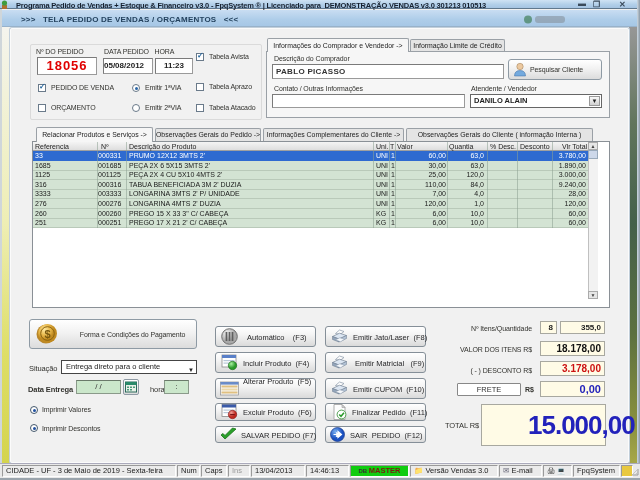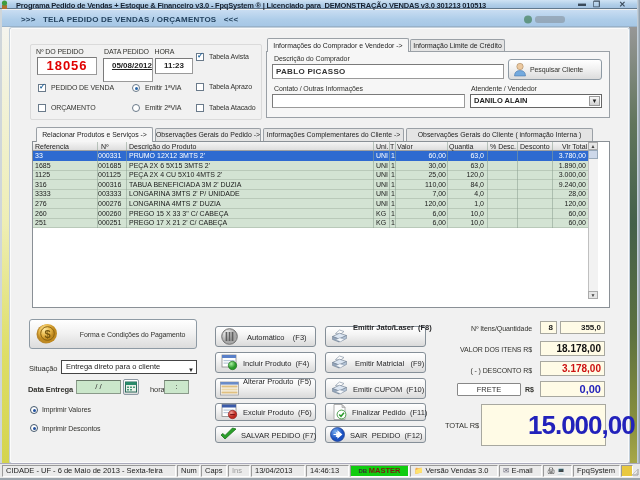--- a/index.html
+++ b/index.html
@@ -80,21 +80,21 @@
     <rect x="12" y="2" width="30" height="7" rx="3" fill="#8a97a4"></rect>
   </svg>
 <div id="borderL"></div>
 <div id="borderR"></div>
 <div id="borderB"></div>
 
 <div class="abs" style="left:30px;top:44px;width:232px;height:76px;border:1px solid #dadada;border-radius:2px;"></div>
 <div class="lbl" style="left:36px;top:48px;">Nº DO PEDIDO</div>
 <div class="box3d" style="left:37px;top:57px;width:60px;height:18px;font-size:13px;font-weight:bold;color:#e00000;text-align:center;line-height:16px;letter-spacing:1px;">18056</div>
 <div class="lbl" style="left:104px;top:48px;">DATA PEDIDO&nbsp;&nbsp; HORA</div>
-<div class="box3d" style="left:103px;top:58px;width:50px;height:24px;font-size:8px;font-weight:bold;color:#222;text-align:right;line-height:14px;text-decoration:underline;">05/08/2012</div>
+<div class="box3d" style="left:103px;top:58px;width:50px;height:16px;font-size:8px;font-weight:bold;color:#222;text-align:left;line-height:14px;">05/08/2012</div>
 <div class="box3d" style="left:155px;top:58px;width:38px;height:16px;font-size:8px;font-weight:bold;color:#222;text-align:center;line-height:14px;">11:23</div>
 <div class="cb" style="left:38px;top:84px;">
     <span class="chk">✓</span>
   </div>
 <div class="lbl" style="left:51px;top:84px;">PEDIDO DE VENDA</div>
 <div class="cb" style="left:38px;top:104px;"></div>
 <div class="lbl" style="left:51px;top:104px;">ORÇAMENTO</div>
 <div class="rad" style="left:132px;top:84px;">
     <span class="dot"></span>
   </div>
@@ -357,21 +357,21 @@
     <path d="M1.5 8.5 L8 11 L8 14 L1.5 11.5 Z" fill="#93a5bb" stroke="#667688" stroke-width="0.5"></path>
     <path d="M8 11 L15.5 7.5 L15.5 10.5 L8 14 Z" fill="#b4c4d8" stroke="#667688" stroke-width="0.5"></path>
     <path d="M4.5 11.8 L9.5 13.8 L13.5 11.3 L8.8 9.8 Z" fill="#f4f7fb" stroke="#8896a8" stroke-width="0.5"></path>
     <defs>
       <linearGradient id="pr1" x1="0" y1="0" x2="0" y2="1">
         <stop offset="0" stop-color="#dbe4ee"></stop>
         <stop offset="1" stop-color="#93a5bb"></stop>
       </linearGradient>
     </defs>
   </svg>
-<div class="mtxt" style="left:353px;top:323px;font-weight:bold;">Emitir Jato/Laser&nbsp; (F8)</div>
+<div class="mtxt" style="left:353px;top:333px;">Emitir Jato/Laser&nbsp; (F8)</div>
 
 <div class="mbtn" style="left:325px;top:352px;width:101px;height:21px;"></div>
 <svg class="abs" style="left:331px;top:354px;z-index:3;" width="18" height="17" viewBox="0 0 18 17">
     <path d="M4.5 5.5 L8.5 2 L13 3.5 L9 6.5 Z" fill="#fdfdfd" stroke="#8896a8" stroke-width="0.7"></path>
     <path d="M1.5 8.5 L8.5 5.2 L15.5 7.5 L8 11 Z" fill="#dce6f2" stroke="#667688" stroke-width="0.6"></path>
     <path d="M1.5 8.5 L8 11 L8 14 L1.5 11.5 Z" fill="#93a5bb" stroke="#667688" stroke-width="0.5"></path>
     <path d="M8 11 L15.5 7.5 L15.5 10.5 L8 14 Z" fill="#b4c4d8" stroke="#667688" stroke-width="0.5"></path>
     <path d="M4.5 11.8 L9.5 13.8 L13.5 11.3 L8.8 9.8 Z" fill="#f4f7fb" stroke="#8896a8" stroke-width="0.5"></path>
   </svg>
 <div class="mtxt" style="left:355px;top:359px;">Emitir Matricial&nbsp;&nbsp; (F9)</div>
@@ -415,21 +415,21 @@
 <div class="cream" style="left:540px;top:341px;width:65px;height:15px;font-size:10px;font-weight:bold;color:#111;line-height:13px;padding-right:3px;">18.178,00</div>
 <div class="lbl" style="left:430px;top:367px;width:102px;text-align:right;">( - ) DESCONTO R$</div>
 <div class="cream" style="left:540px;top:361px;width:65px;height:15px;font-size:10px;font-weight:bold;color:#cc1111;line-height:13px;padding-right:3px;">3.178,00</div>
 <div class="abs" style="left:457px;top:383px;width:64px;height:13px;background:#fff;border:1px solid #888;border-radius:1px;font-size:7.5px;color:#333;text-align:center;line-height:11px;">FRETE</div>
 <div class="lbl" style="left:525px;top:386px;font-weight:bold;">R$</div>
 <div class="cream" style="left:540px;top:381px;width:65px;height:16px;font-size:11px;font-weight:bold;color:#2222bb;line-height:14px;padding-right:3px;">0,00</div>
 <div class="lbl" style="left:445px;top:421px;width:34px;font-size:7.5px;z-index:3;">TOTAL R$</div>
 <div class="cream" style="left:481px;top:404px;width:125px;height:42px;font-size:26px;font-weight:bold;color:#2222bb;line-height:40px;padding-right:4px;letter-spacing:-1px;padding-left:46px;">15.000,00</div>
 
 <div class="abs" style="left:0px;top:463px;width:640px;height:15px;background:#e9e9e9;border-top:1px solid #aab;z-index:4;"></div>
-<div class="seg" style="left:2px;width:174px;">CIDADE - UF - 6 de Maio de 2013 - Sexta-feira</div>
+<div class="seg" style="left:2px;width:174px;">CIDADE - UF - 3 de Maio de 2019 - Sexta-feira</div>
 <div class="seg" style="left:177px;width:23px;">Num</div>
 <div class="seg" style="left:201px;width:26px;">Caps</div>
 <div class="seg" style="left:228px;width:22px;color:#9a9a9a;">Ins</div>
 <div class="seg" style="left:251px;width:54px;">13/04/2013</div>
 <div class="seg" style="left:306px;width:43px;">14:46:13</div>
 <div class="seg" style="left:350px;width:59px;background:#10cc10;color:#7a1a10;font-weight:bold;text-align:center;"><span style="font-size:6px;color:#333;">DB </span>MASTER</div>
 <div class="seg" style="left:410px;width:88px;"><span style="color:#b8860b;">📁</span> Versão Vendas 3.0</div>
 <div class="seg" style="left:499px;width:43px;"><span style="color:#667;">✉</span> E-mail</div>
 <div class="seg" style="left:543px;width:29px;"><span style="font-size:6.5px;">🖨 💻</span></div>
 <div class="seg" style="left:573px;width:47px;">FpqSystem</div>

